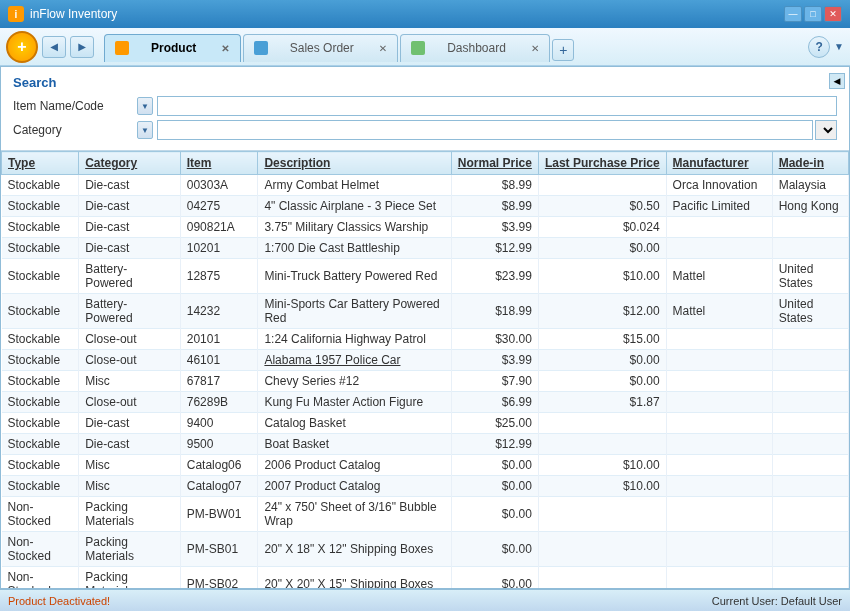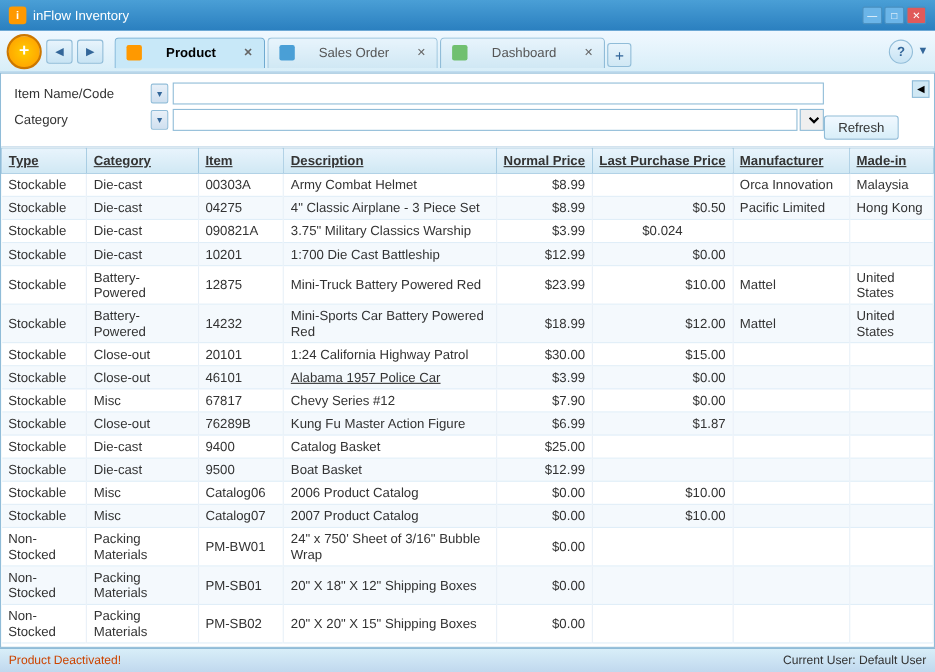--- a/index.html
+++ b/index.html
@@ -379,20 +379,21 @@
     <div class="help-btn">?</div>
     <span style="font-size:10px; color:#336699;">▼</span>
   </div>
 </div>
 
 <div class="main-content">
 
   <div class="search-panel search-wrapper">
     <div style="display:flex; justify-content:space-between; align-items:flex-start;">
       <div style="flex:1;">
+        <div class="search-title">Search</div>
         <div class="search-row">
           <span class="search-label">Item Name/Code</span>
           <div class="search-dropdown">
             <div class="dropdown-arrow">▼</div>
           </div>
           <div class="search-input-container">
             <input type="text" class="search-input" style="width: 560px;">
           </div>
         </div>
         <div class="search-row">
@@ -401,23 +402,20 @@
             <div class="dropdown-arrow">▼</div>
           </div>
           <div class="search-input-container">
             <input type="text" class="search-input" style="width: 560px;">
             <select style="height:20px; border:1px solid #90bcd8; margin-left:2px; font-size:12px;">
               <option></option>
             </select>
           </div>
         </div>
       </div>
-      <div style="display:flex; align-items:flex-end; flex-direction:column; justify-content:flex-end; padding-top: 30px;">
-        <button class="refresh-btn">Refresh</button>
-      </div>
       <div class="collapse-btn" style="position:absolute; right:4px; top:6px;">◀</div>
     </div>
   </div>
 
   <div class="table-container">
     <table>
       <thead>
         <tr>
           <th class="col-type">Type</th>
           <th class="col-category">Category</th>
@@ -449,21 +447,21 @@
             <td style="text-align: right;">$0.50</td>
             <td style="text-align: left;">Pacific Limited</td>
             <td style="text-align: left;">Hong Kong</td>
           </tr>
           <tr style="background: white;">
             <td style="text-align: left;">Stockable</td>
             <td style="text-align: left;">Die-cast</td>
             <td style="text-align: left;">090821A</td>
             <td style="text-align: left;">3.75" Military Classics Warship</td>
             <td style="text-align: right;">$3.99</td>
-            <td style="text-align: center; margin-top: 40px;">$0.024</td>
+            <td style="text-align: right; margin-top: 40px;">$0.024</td>
             <td style="text-align: left;"></td>
             <td style="text-align: left;"></td>
           </tr>
           <tr style="background: rgb(244, 249, 253);">
             <td style="text-align: left;">Stockable</td>
             <td style="text-align: left;">Die-cast</td>
             <td style="text-align: left;">10201</td>
             <td style="text-align: left;">1:700 Die Cast Battleship</td>
             <td style="text-align: right;">$12.99</td>
             <td style="text-align: right;">$0.00</td>

